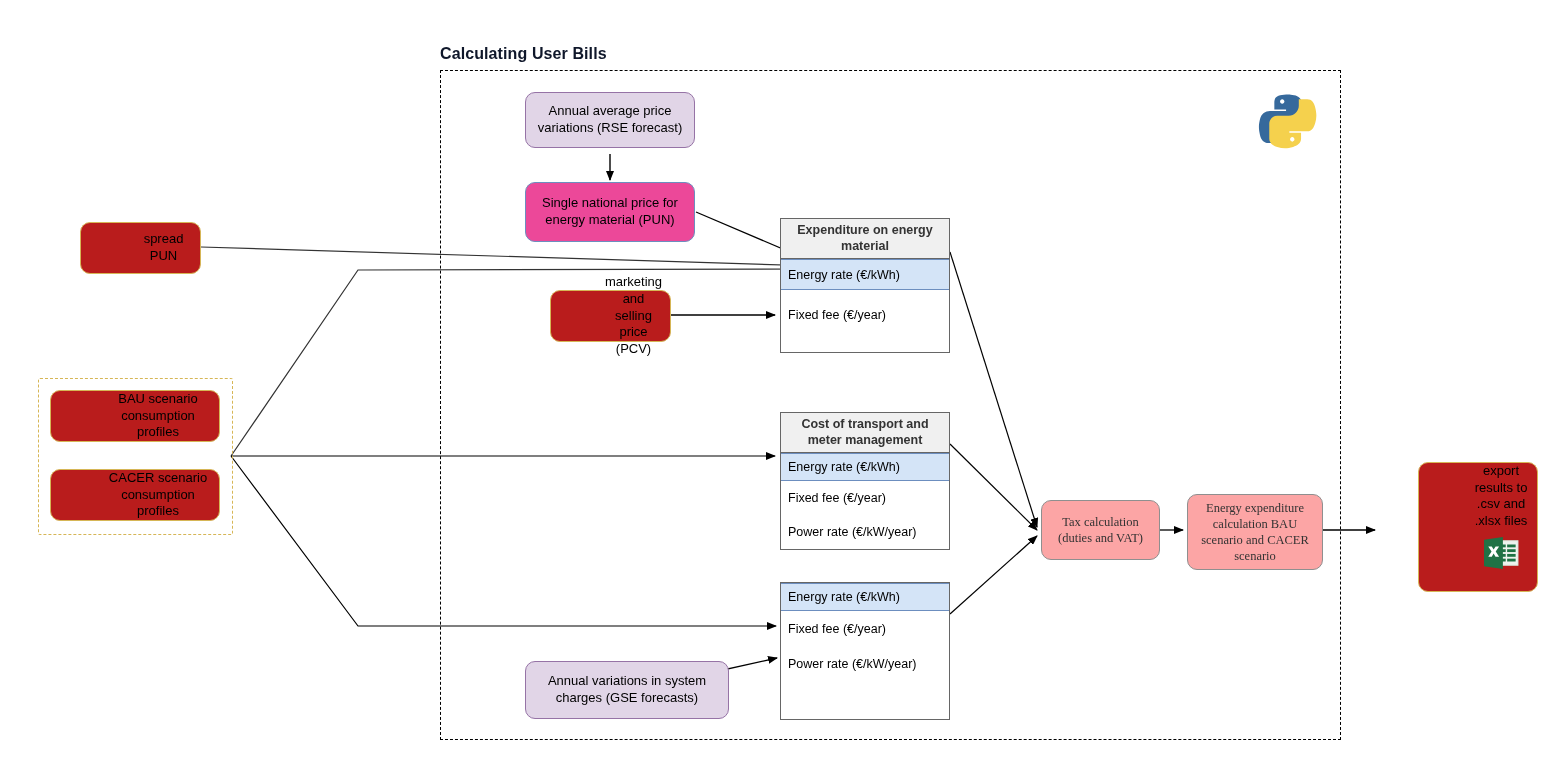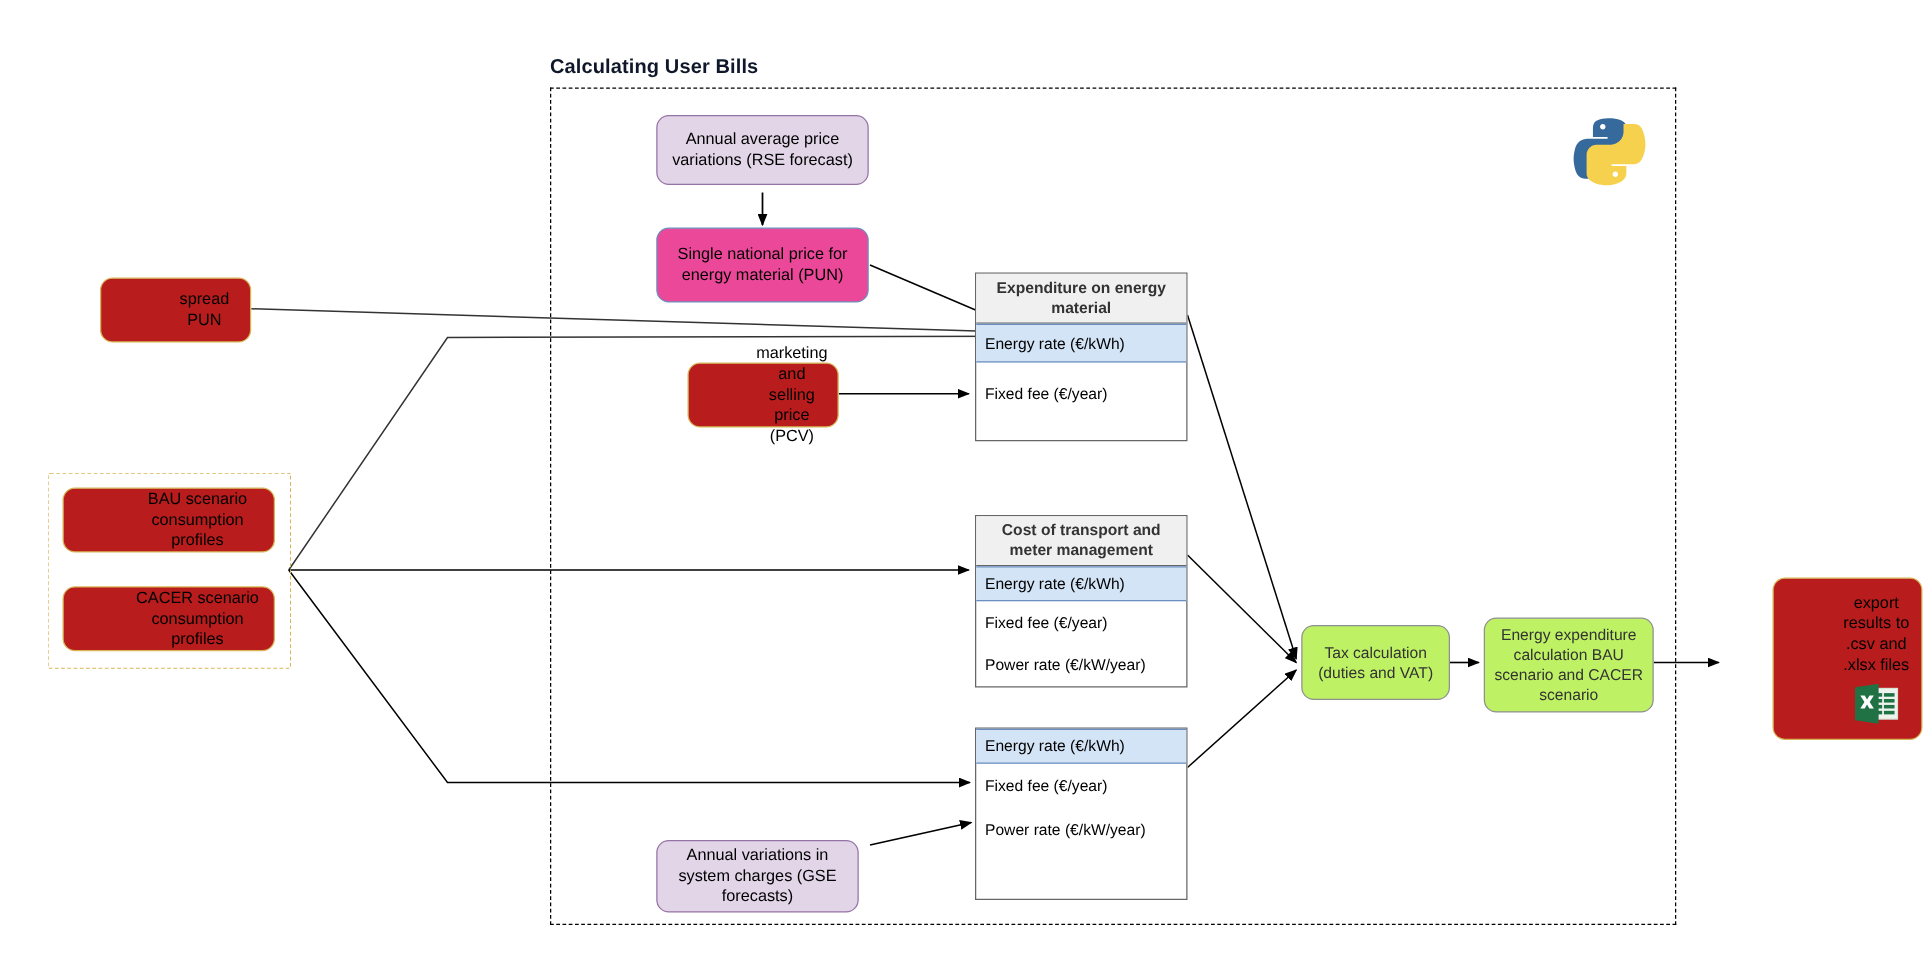--- a/index.html
+++ b/index.html
@@ -4,29 +4,29 @@
 <style>
   html,body{margin:0;padding:0;background:#ffffff;}
   body{width:1541px;height:781px;position:relative;
        font-family:"Liberation Sans","DejaVu Sans",sans-serif;
        -webkit-font-smoothing:antialiased;}
   #canvas{position:absolute;left:0;top:0;width:1541px;height:781px;overflow:hidden;}
 
   svg.edges{position:absolute;left:0;top:0;width:1541px;height:781px;pointer-events:none;}
 
   .node{position:absolute;box-sizing:border-box;display:flex;align-items:center;
-        justify-content:center;text-align:center;line-height:1.28;}
+        text-align:center;line-height:1.28;}
   .node .txt{display:block;padding:0 6px;}
 
   
   .rbox{border-radius:10px;border:1px solid #000;font-size:13px;color:#000;}
   .yellow{background:#b91c1c;border-color:#d6b656;padding-left:46px;}
   .purple{background:#e1d5e7;border-color:#9673a6;}
   .blue  {background:#ec4899;border-color:#6c8ebf;}
-  .grey  {background:#bef264;border-color:#8f8f8f;color:#333333;}
+  .grey  {background:#fca5a5;border-color:#8f8f8f;color:#333333;font-family:Liberation Serif, serif;}
 
   
   .dashed-group{position:absolute;box-sizing:border-box;
      border:1.6px dashed #d6b656;background:transparent;border-radius:2px;}
   .dashed-main{position:absolute;box-sizing:border-box;
      border:1.6px dashed #000000;background:transparent;}
 
   .title{position:absolute;font-size:16px;font-weight:bold;color:#0f172a;letter-spacing:.1px;}
 
   
@@ -105,21 +105,21 @@
   </div>
 
   <div class="node rbox blue" style="left:525px;top:182px;width:170px;height:60px;">
     <span class="txt">Single national price for energy material (PUN)</span>
   </div>
 
   <div class="node rbox yellow" style="left:550px;top:290px;width:121px;height:52px;">
     <span class="txt">marketing and selling price (PCV)</span>
   </div>
 
-  <div class="node rbox purple" style="left:525px;top:661px;width:162px;height:58px;margin-top:11px;">
+  <div class="node rbox purple" style="left:525px;top:661px;width:204px;height:58px;">
     <span class="txt">Annual variations in system charges (GSE forecasts)</span>
   </div>
 
   <div class="tbl" style="left:780px;top:218px;width:170px;height:135px;">
     <div class="th">Expenditure on energy material</div>
     <div class="row hl" style="height:31px;">
       <span>Energy rate (€/kWh)</span>
     </div>
     <div class="row plain" style="height:50px;align-items:center;">
       <span>Fixed fee (€/year)</span>

